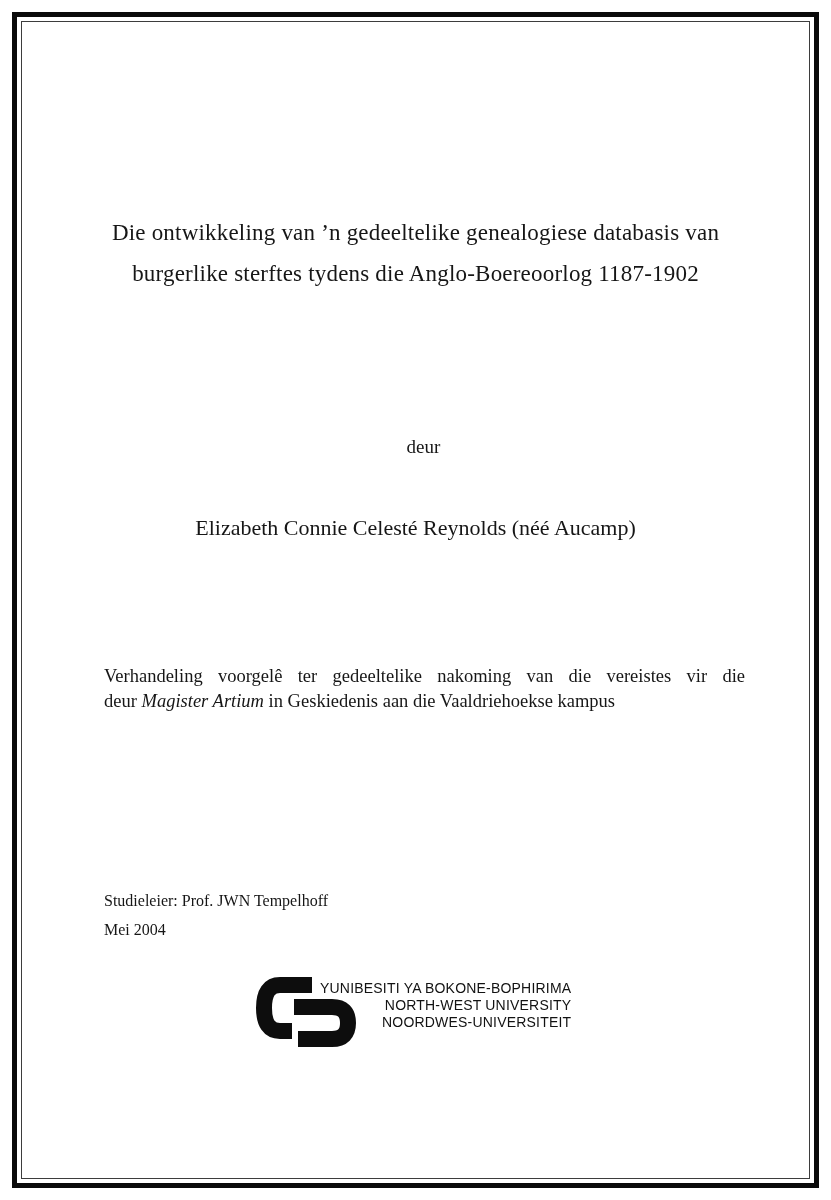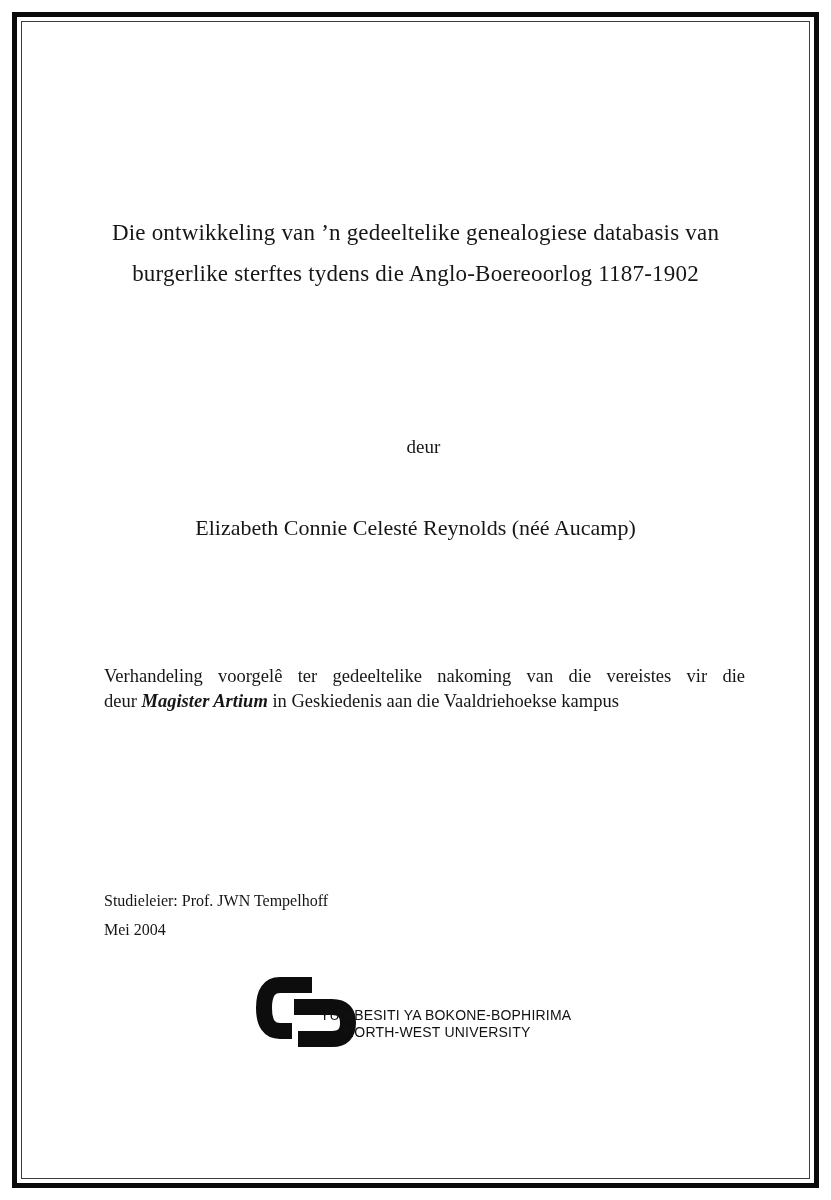--- a/index.html
+++ b/index.html
@@ -62,21 +62,20 @@
     top: 664px;
     font-size: 18.5px;
     line-height: 25px;
   }
   .statement .justified {
     text-align: justify;
     text-align-last: justify;
   }
   .statement .it {
     font-style: italic;
-    font-weight: bold;
   }
   .supervisor-block {
     position: absolute;
     left: 104px;
     top: 886px;
     font-size: 16px;
     line-height: 29px;
   }
   .logo {
     position: absolute;
@@ -95,24 +94,24 @@
   .logo-text {
     position: absolute;
     left: 66px;
     top: 11px;
     font-family: "Liberation Sans", sans-serif;
     font-size: 14px;
     line-height: 17px;
     letter-spacing: 0.2px;
     color: #121212;
     white-space: nowrap;
-    margin-top: 27px;
   }
   .logo-text .l2, .logo-text .l3 {
     padding-left: 24px;
+    text-align: right;
   }
 </style>
 </head>
 <body>
 
 <div class="page">
 
   <div class="frame-outer"></div>
   <div class="frame-inner"></div>
 
@@ -140,16 +139,17 @@
 
       <path d="M 58 16 H 26 Q 10 16 10 39 Q 10 62 26 62 H 38" fill="none" stroke="#0d0d0d" stroke-width="16" stroke-linecap="butt" stroke-linejoin="round"></path>
 
       <path d="M 40 38 H 78 Q 94 38 94 54 Q 94 70 78 70 H 44" fill="none" stroke="#ffffff" stroke-width="24" stroke-linecap="butt" stroke-linejoin="round"></path>
 
       <path d="M 40 38 H 78 Q 94 38 94 54 Q 94 70 78 70 H 44" fill="none" stroke="#0d0d0d" stroke-width="16" stroke-linecap="butt" stroke-linejoin="round"></path>
     </svg>
     <div class="logo-text">
       <div class="l1">YUNIBESITI YA BOKONE-BOPHIRIMA</div>
       <div class="l2">NORTH-WEST UNIVERSITY</div>
+      <div class="l3">NOORDWES-UNIVERSITEIT</div>
     </div>
   </div>
 
 </div>
 
 </body></html>

